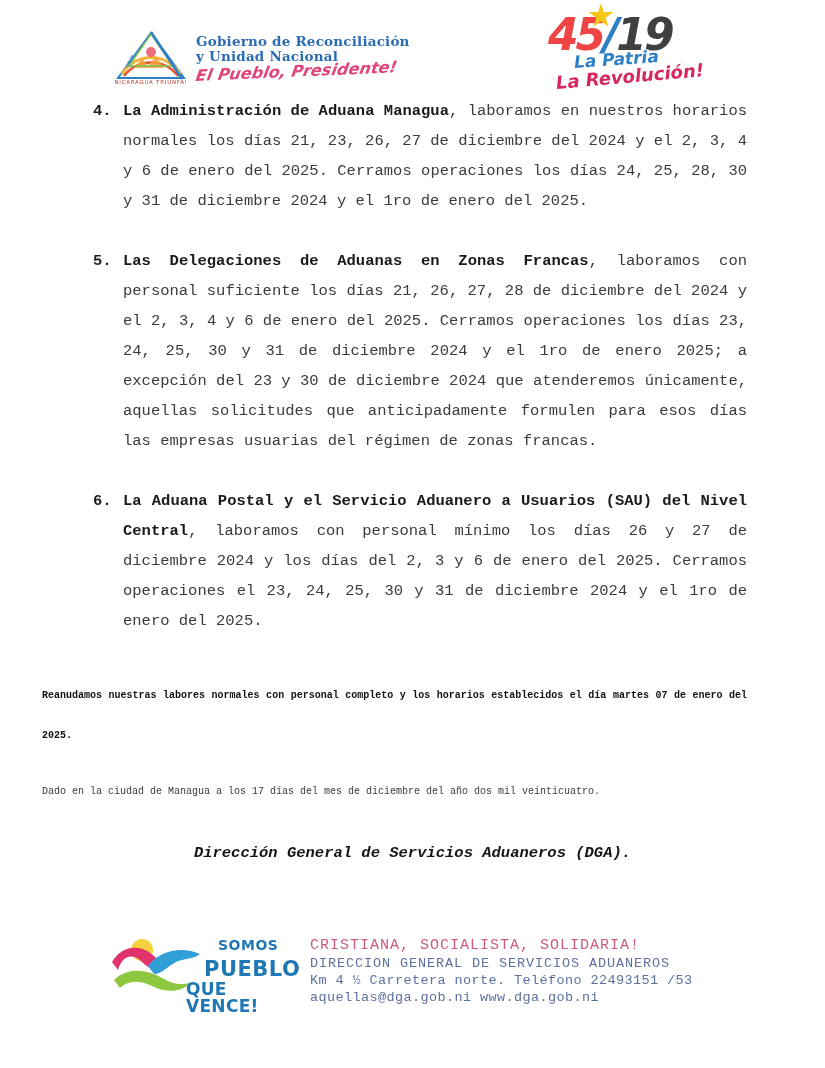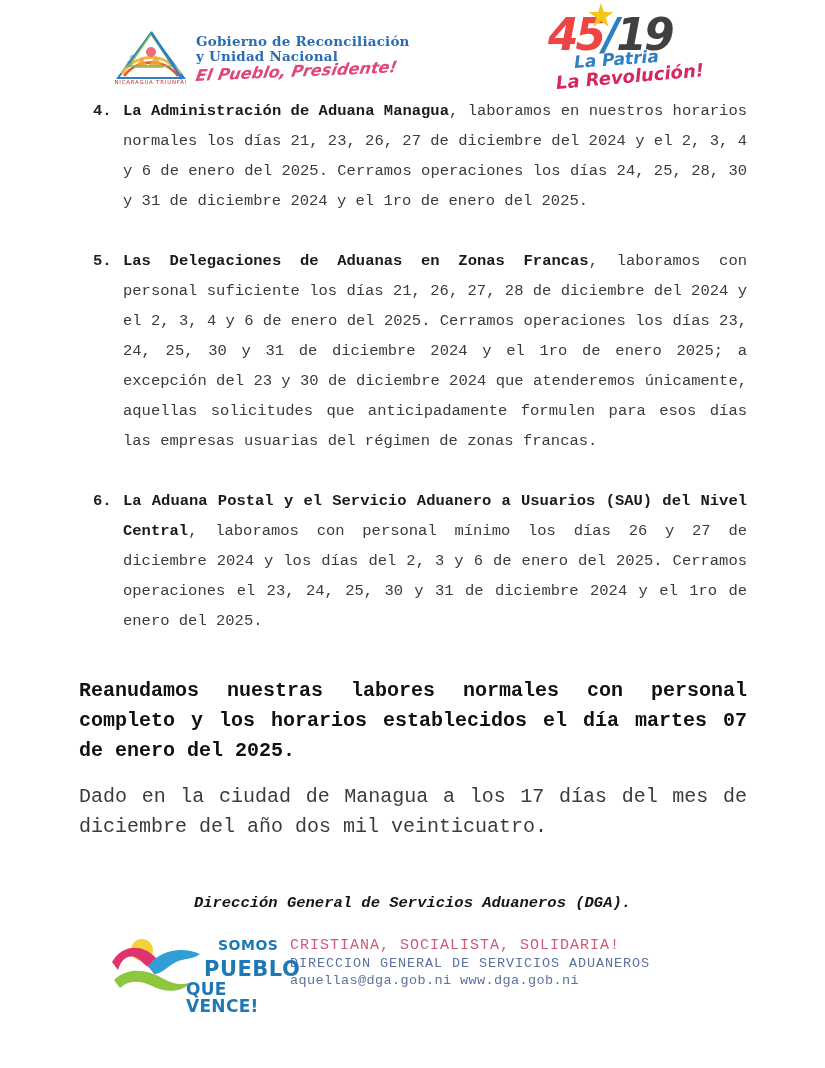--- a/index.html
+++ b/index.html
@@ -86,33 +86,32 @@
   .item-body{
     flex:1 1 auto;
     font-size:15.5px;line-height:30px;
     text-align:justify;
     text-justify:inter-word;
     color:#3b3b3b;
     hyphens:none;
   }
   .item-body b{color:#1a1a1a;font-weight:bold;}
   .para{
-    padding:0 78px 0 79px;
-    font-size:20px;line-height:30px;
+    padding:0 78px 0 42px;
+    font-size:10px;line-height:40px;
     text-align:justify;color:#3b3b3b;
   }
   .para.bold{font-weight:bold;color:#111;}
   .spacer-lg{height:26px;}
   .spacer-md{height:16px;}
   .signature{
     text-align:center;
     font-size:15.5px;line-height:30px;
     font-weight:bold;font-style:italic;color:#151515;
     padding:0 78px;
-    margin-top:20px;
   }
 
   
   .footer{
     position:absolute;left:0;top:930px;width:825px;height:100px;
     display:flex;align-items:flex-start;
   }
   .pueblo-logo{
     position:relative;width:180px;height:80px;margin-left:108px;flex:0 0 auto;
   }
@@ -121,21 +120,21 @@
     position:absolute;left:96px;top:8px;
     font-family:"DejaVu Sans","Liberation Sans",sans-serif;
     font-weight:bold;color:#1f78b4;line-height:1;
     text-align:left;
   }
   .pl1{font-size:14px;letter-spacing:.5px;margin-left:14px;}
   .pl2{font-size:21px;letter-spacing:.5px;margin-top:7px;}
   .pl3{font-size:17px;letter-spacing:.3px;margin-top:1px;margin-left:-18px;}
 
   .footer-text{
-    margin-left:2px;padding-top:6px;
+    margin-left:22px;padding-top:6px;
     font-family:"Liberation Mono","DejaVu Sans Mono",monospace;
   }
   .f-slogan{
     font-size:15px;line-height:19px;letter-spacing:1px;
     color:#cc5b7e;white-space:nowrap;
   }
   .f-line{
     font-size:13.5px;line-height:17px;letter-spacing:.4px;
     color:#5d71a0;white-space:nowrap;
   }
@@ -229,18 +228,19 @@
       <div class="pueblo-text">
         <div class="pl1">SOMOS</div>
         <div class="pl2">PUEBLO</div>
         <div class="pl3">QUE VENCE!</div>
       </div>
     </div>
 
     <div class="footer-text">
       <div class="f-slogan">CRISTIANA, SOCIALISTA, SOLIDARIA!</div>
       <div class="f-line wide">DIRECCION GENERAL DE SERVICIOS ADUANEROS</div>
+      <div class="f-line">Km 4 ½ Carretera norte. Teléfono 22493151 /53</div>
       <div class="f-line">aquellas@dga.gob.ni  www.dga.gob.ni</div>
     </div>
 
   </div>
 
 </div>
 
 </body></html>

